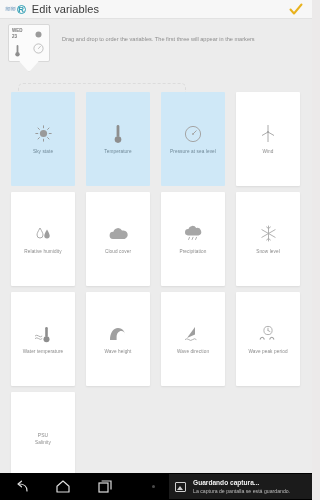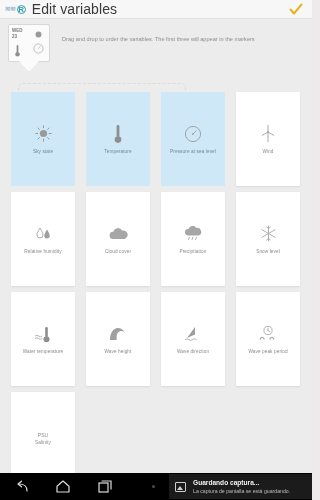--- a/index.html
+++ b/index.html
@@ -20,21 +20,21 @@
     border-bottom: 1px solid #e2e2e2;
     display: flex; align-items: center;
   }
   .tb-logo { display: flex; align-items: center; margin-left: 5px; gap: 1px; }
   .tb-logo-wave { font-size: 7px; color: #9ab6cf; letter-spacing: -0.5px; font-weight: bold; }
   .tb-logo-mark {
     font-size: 8px; color: #2f9fb5; font-weight: bold;
     border: 1px solid #2f9fb5; border-radius: 50%;
     width: 9px; height: 9px; line-height: 7px; text-align: center;
   }
-  .tb-title { margin-left: 6px; font-size: 14px; color: #3a3a3a; letter-spacing: 0.1px; }
+  .tb-title { margin-left: 6px; font-size: 11px; color: #3a3a3a; letter-spacing: 0.1px; }
   .tb-check {
     position: absolute; right: 9px; top: 3px;
     width: 14px; height: 13px;
   }
 
   
   .header {
     position: absolute; top: 20px; left: 0;
     width: 312px; height: 60px;
     background: #ececec;

